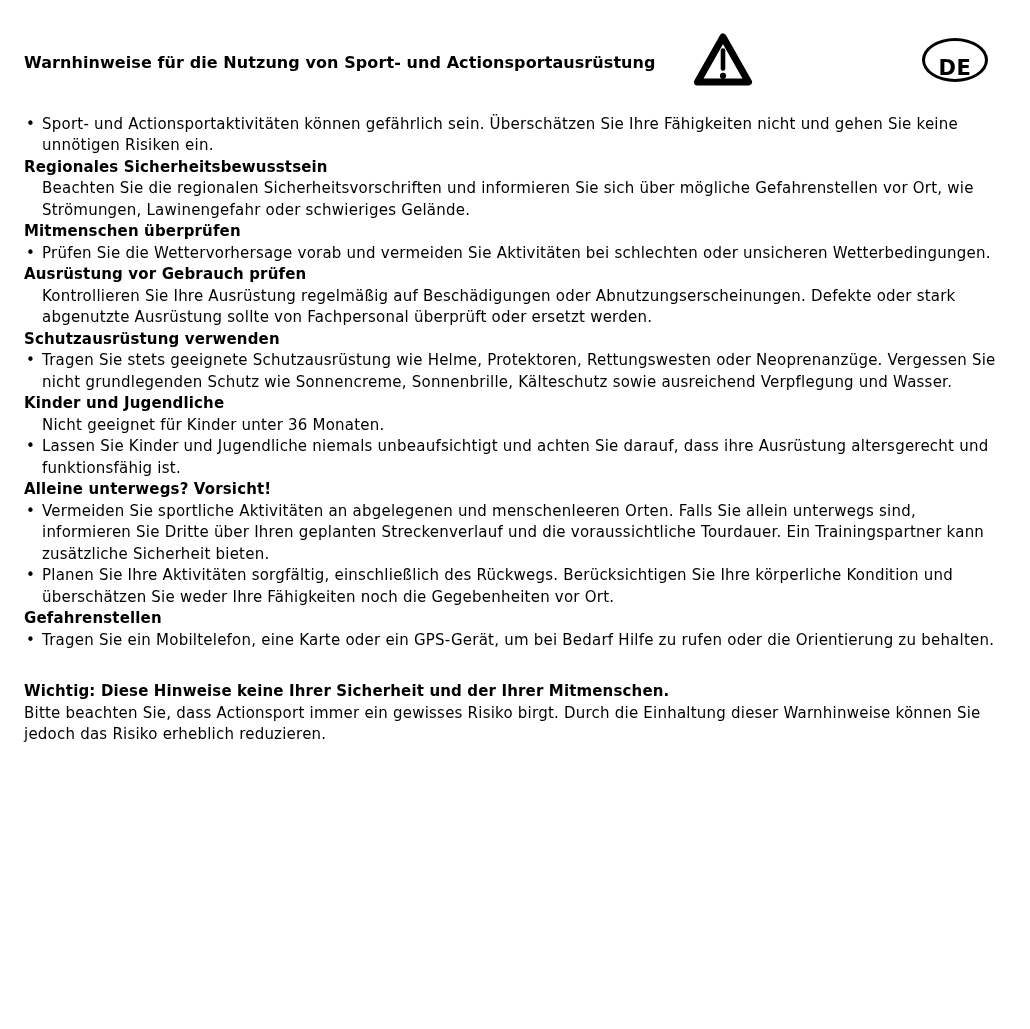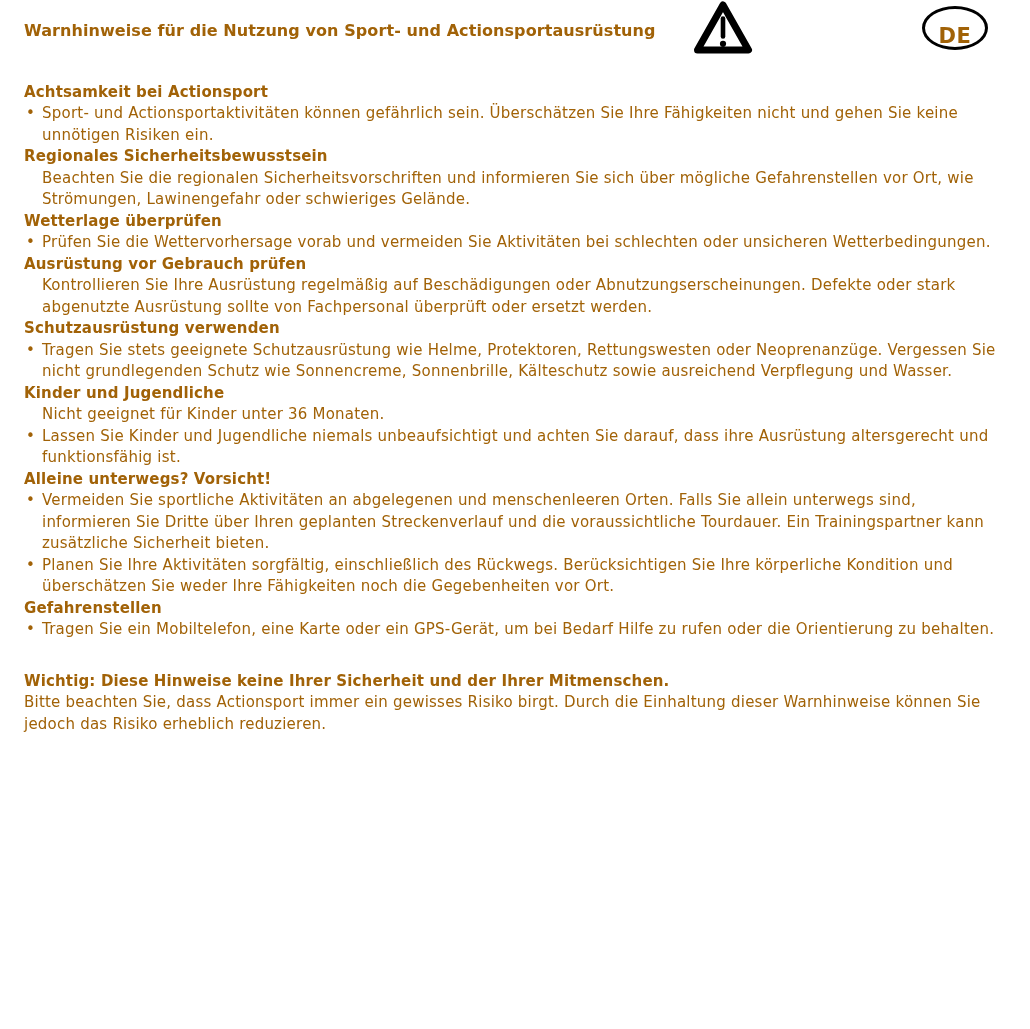--- a/index.html
+++ b/index.html
@@ -2,26 +2,26 @@
 <html lang="de"><head>
 <meta charset="utf-8">
 <style>
   * { margin: 0; padding: 0; box-sizing: border-box; }
   html, body { background: #ffffff; }
   .page {
     width: 1030px;
     height: 841px;
     position: relative;
     background: #ffffff;
-    color: #a16207;
+    color: #000000;
     font-family: "DejaVu Sans", "Liberation Sans", sans-serif;
     font-size: 15px;
     line-height: 21.5px;
     letter-spacing: 0.015em;
-    padding: 20px 30px 0 24px;
+    padding: 52px 30px 0 24px;
     overflow: hidden;
   }
   .doc-header { position: relative; }
   .doc-title {
     font-size: 16px;
     font-weight: 700;
     white-space: nowrap;
     letter-spacing: 0.005em;
   }
   .warning-triangle {
@@ -69,29 +69,28 @@
       <circle cx="30" cy="44.8" r="3.1" fill="#000000"></circle>
     </svg>
 
     <div class="lang-badge">
       <span>DE</span>
     </div>
   </header>
 
   <main class="content">
       <section class="section">
-        <h2 class="section-heading">Achtsamkeit bei Actionsport</h2>
         <div class="item"><span class="bullet">•</span><span class="item-text">Sport- und Actionsportaktivitäten können gefährlich sein. Überschätzen Sie Ihre Fähigkeiten nicht und gehen Sie keine unnötigen Risiken ein.</span></div>
       </section>
       <section class="section">
         <h2 class="section-heading">Regionales Sicherheitsbewusstsein</h2>
         <div class="item"><span class="item-text">Beachten Sie die regionalen Sicherheitsvorschriften und informieren Sie sich über mögliche Gefahrenstellen vor Ort, wie Strömungen, Lawinengefahr oder schwieriges Gelände.</span></div>
       </section>
       <section class="section">
-        <h2 class="section-heading">Wetterlage überprüfen</h2>
+        <h2 class="section-heading">Mitmenschen überprüfen</h2>
         <div class="item"><span class="bullet">•</span><span class="item-text">Prüfen Sie die Wettervorhersage vorab und vermeiden Sie Aktivitäten bei schlechten oder unsicheren Wetterbedingungen.</span></div>
       </section>
       <section class="section">
         <h2 class="section-heading">Ausrüstung vor Gebrauch prüfen</h2>
         <div class="item"><span class="item-text">Kontrollieren Sie Ihre Ausrüstung regelmäßig auf Beschädigungen oder Abnutzungserscheinungen. Defekte oder stark abgenutzte Ausrüstung sollte von Fachpersonal überprüft oder ersetzt werden.</span></div>
       </section>
       <section class="section">
         <h2 class="section-heading">Schutzausrüstung verwenden</h2>
         <div class="item"><span class="bullet">•</span><span class="item-text">Tragen Sie stets geeignete Schutzausrüstung wie Helme, Protektoren, Rettungswesten oder Neoprenanzüge. Vergessen Sie nicht grundlegenden Schutz wie Sonnencreme, Sonnenbrille, Kälteschutz sowie ausreichend Verpflegung und Wasser.</span></div>
       </section>

